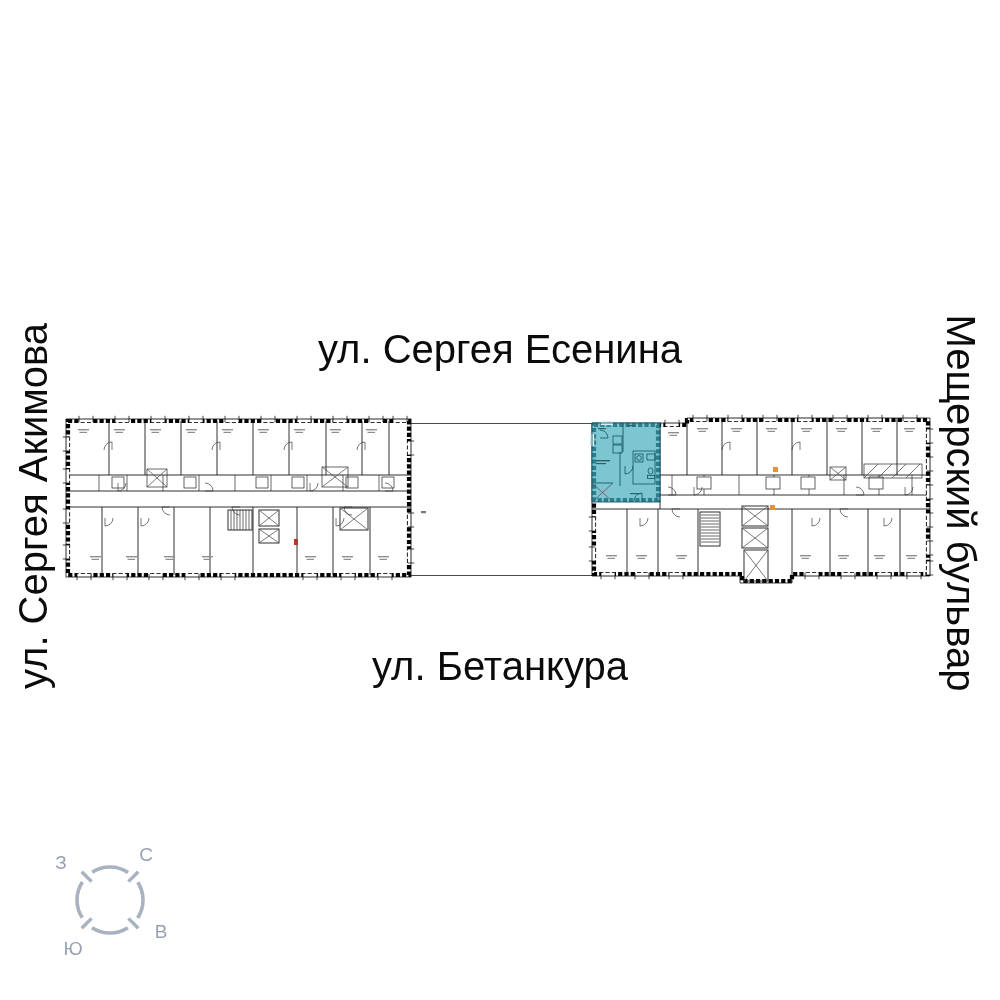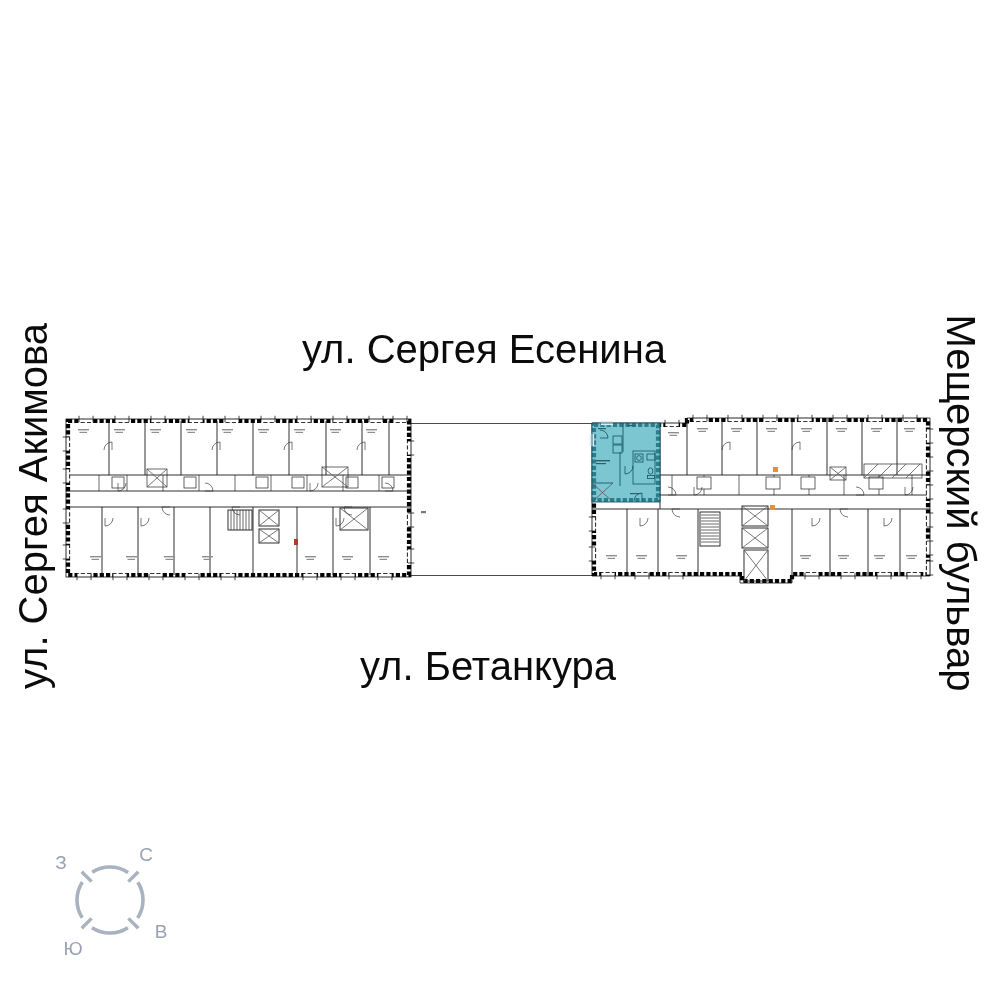--- a/index.html
+++ b/index.html
@@ -1,20 +1,20 @@
 <!DOCTYPE html>
 <html><head>
 <meta charset="utf-8">
 <style>
   html,body{margin:0;padding:0;background:#ffffff;}
   .canvas{position:relative;width:1000px;height:1000px;background:#ffffff;overflow:hidden;
           font-family:"Liberation Sans",sans-serif;}
   .street{position:absolute;font-size:40px;font-weight:500;color:#0b0b0b;white-space:nowrap;line-height:1;}
-  .street-top{left:484px;top:329px;transform:translateX(-50%);}
-  .street-bottom{left:488px;top:646px;transform:translateX(-50%);}
+  .street-top{left:500px;top:329px;transform:translateX(-50%);}
+  .street-bottom{left:500px;top:646px;transform:translateX(-50%);}
   .street-left{left:33px;top:506px;transform:translate(-50%,-50%) rotate(-90deg);}
   .street-right{left:961px;top:503px;transform:translate(-50%,-50%) rotate(90deg);}
   svg{position:absolute;left:0;top:0;}
   .band{stroke:#000;stroke-width:4.2;fill:none;stroke-dasharray:4.2 2.1;}
   .outline{stroke:#111;stroke-width:0.8;fill:none;}
   .thin{stroke:#1a1a1a;stroke-width:0.9;fill:none;}
   .thin2{stroke:#1a1a1a;stroke-width:0.65;fill:none;}
   .fix{fill:#ffffff;stroke:#222;stroke-width:0.7;}
   .xline{stroke:#555;stroke-width:0.8;fill:none;}
   .door{stroke:#333;stroke-width:0.65;fill:none;}

